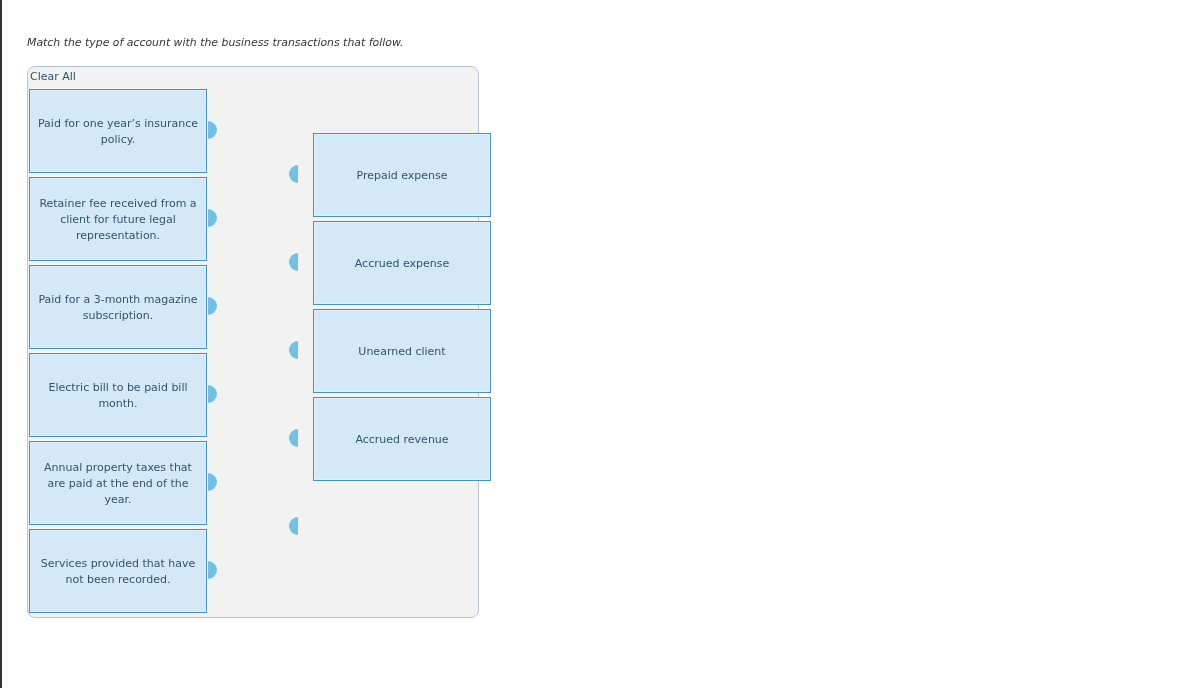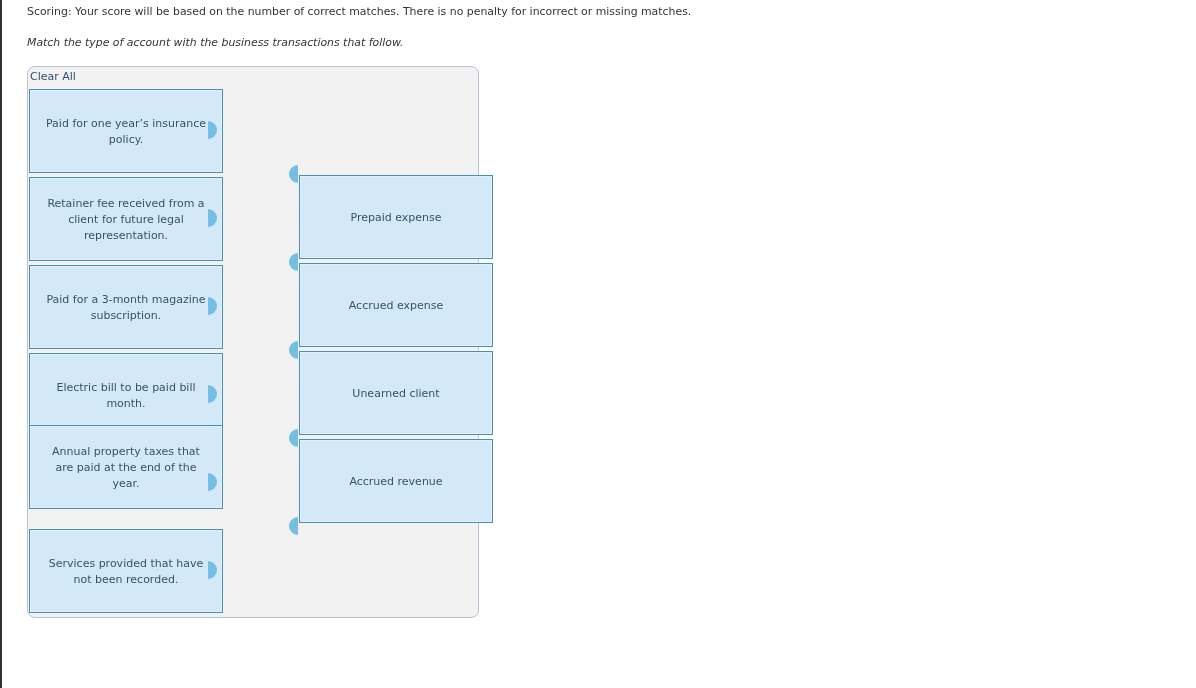--- a/index.html
+++ b/index.html
@@ -71,21 +71,21 @@
     font-size: 11px;
     line-height: 14px;
     color: #33506b;
     cursor: pointer;
     white-space: nowrap;
   }
 
   .opt-box {
     position: absolute;
     box-sizing: border-box;
-    width: 194px;
+    width: 178px;
     height: 84px;
     background: #d3e9f7;
     border: 1.5px solid #4a8fb5;
     box-shadow: inset 0 0 0 1px #e0f0fa;
     display: flex;
     align-items: center;
     justify-content: center;
     text-align: center;
     font-size: 11px;
     line-height: 16px;
@@ -97,25 +97,25 @@
     position: relative;
     top: 1px;
   }
 
   
   .prompt-box  { left: 1px; }
   .prompt-box.b1 { top: 22px; }
   .prompt-box.b2 { top: 110px; }
   .prompt-box.b3 { top: 198px; }
   .prompt-box.b4 { top: 286px; }
-  .prompt-box.b5 { top: 358px; }
+  .prompt-box.b5 { top: 374px; }
   .prompt-box.b6 { top: 462px; }
 
   
-  .answer-box  { left: 271px; margin-top: 42px; }
+  .answer-box  { left: 285px; }
   .answer-box.a1 { top: 66px; }
   .answer-box.a2 { top: 154px; }
   .answer-box.a3 { top: 242px; }
   .answer-box.a4 { top: 330px; text-align: center; }
   .answer-box.a5 { top: 418px; }
 
   
   .knob {
     position: absolute;
     width: 9px;
@@ -143,21 +143,20 @@
   .knob.j4 { top: 362px; }
   .knob.j5 { top: 450px; }
 </style>
 </head>
 <body>
 
 <div id="page">
 
   <div class="left-rail"></div>
 
-  <div class="scoring-text">Scoring: Your score will be based on the number of correct matches. There is no penalty for incorrect or missing matches.</div>
 
   <div class="prompt-text">Match the type of account with the business transactions that follow.</div>
 
   <div class="match-panel">
 
     <div class="clear-all">Clear All</div>
 
     <div class="opt-box prompt-box b1">
       <span class="txt">Paid for one year’s insurance policy.</span>
     </div>

